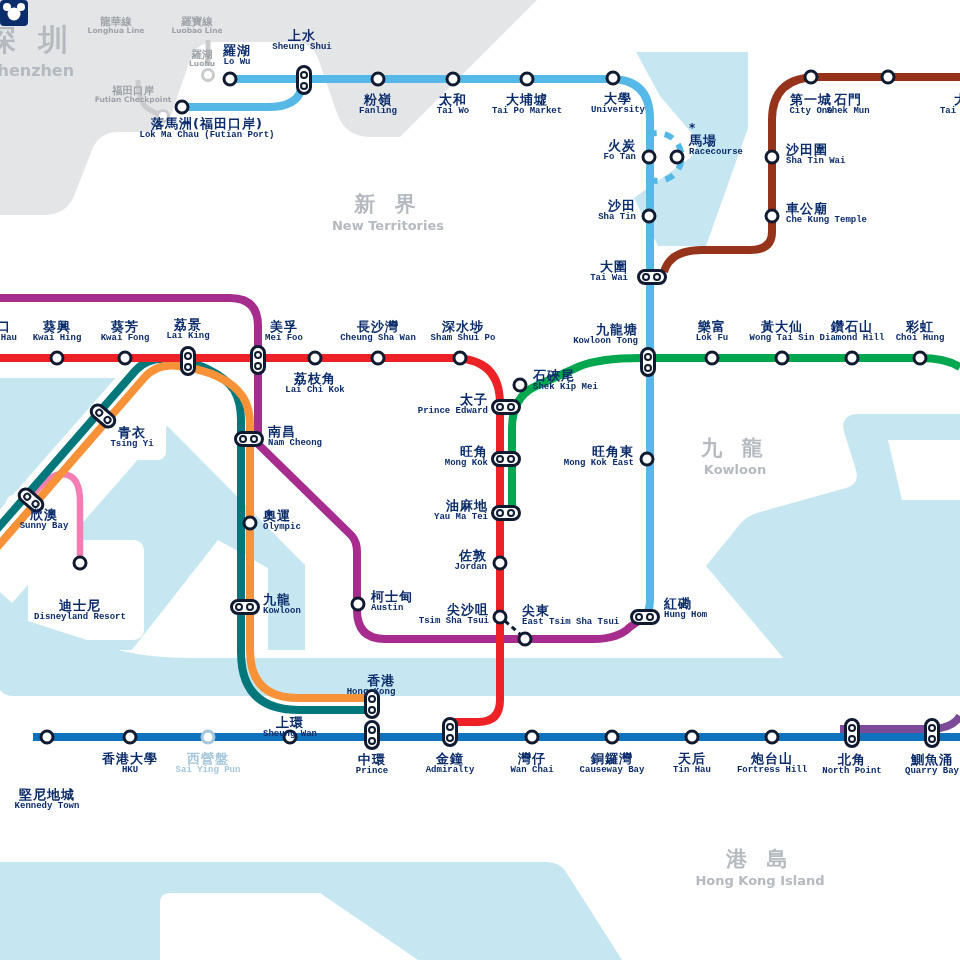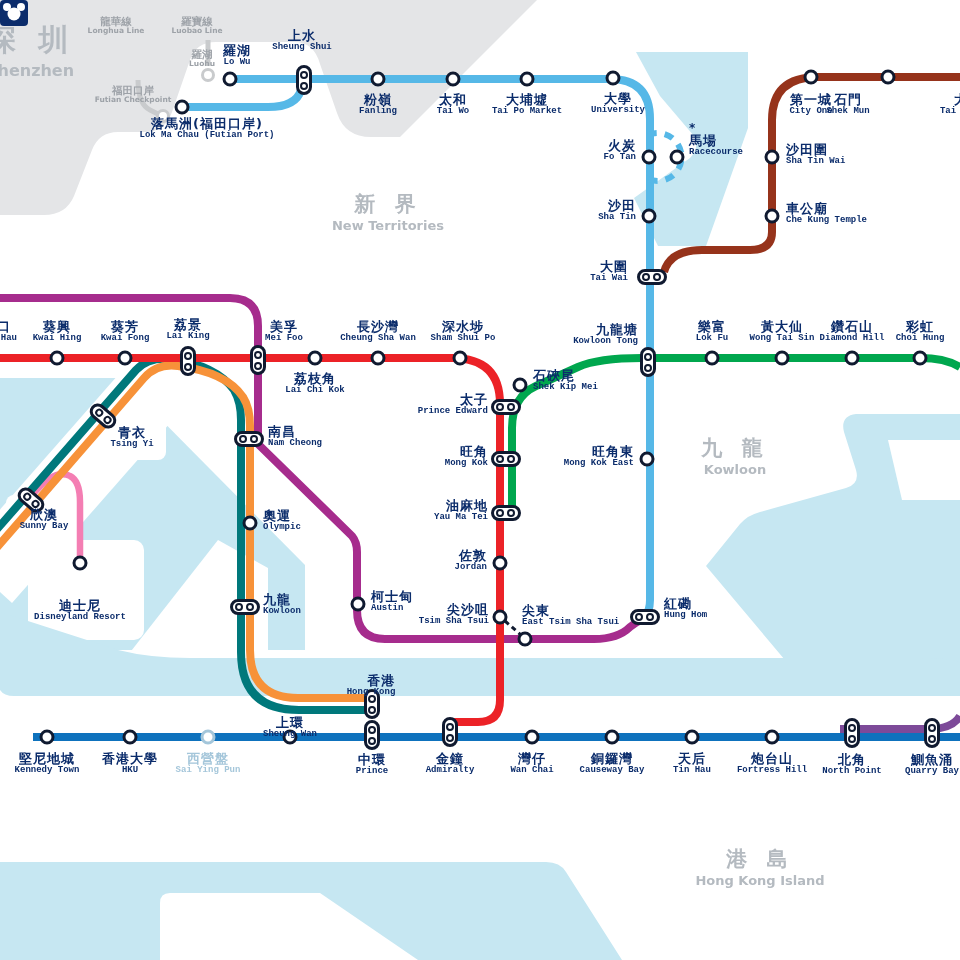--- a/index.html
+++ b/index.html
@@ -413,21 +413,21 @@
       <div class="lbl ta-c" style="left: 371px; top: 674px; text-align: right;">
         <div class="zh">香港</div>
         <div class="en">Hong Kong</div>
       </div>
       <div class="mk c" style="left: 80px; top: 563px;"></div>
       <div class="lbl ta-c" style="left: 80px; top: 599px;">
         <div class="zh">迪士尼</div>
         <div class="en">Disneyland Resort</div>
       </div>
       <div class="mk c" style="left: 47px; top: 737px;"></div>
-      <div class="lbl ta-c" style="left: 47px; top: 752px;">
+      <div class="lbl ta-c" style="left: 47px; top: 788px;">
         <div class="zh">堅尼地城</div>
         <div class="en">Kennedy Town</div>
       </div>
       <div class="mk c" style="left: 130px; top: 737px;"></div>
       <div class="lbl ta-c" style="left: 130px; top: 752px;">
         <div class="zh">香港大學</div>
         <div class="en">HKU</div>
       </div>
       <div class="mk f" style="left: 208px; top: 737px;"></div>
       <div class="lbl ta-c future" style="left: 208px; top: 752px;">

